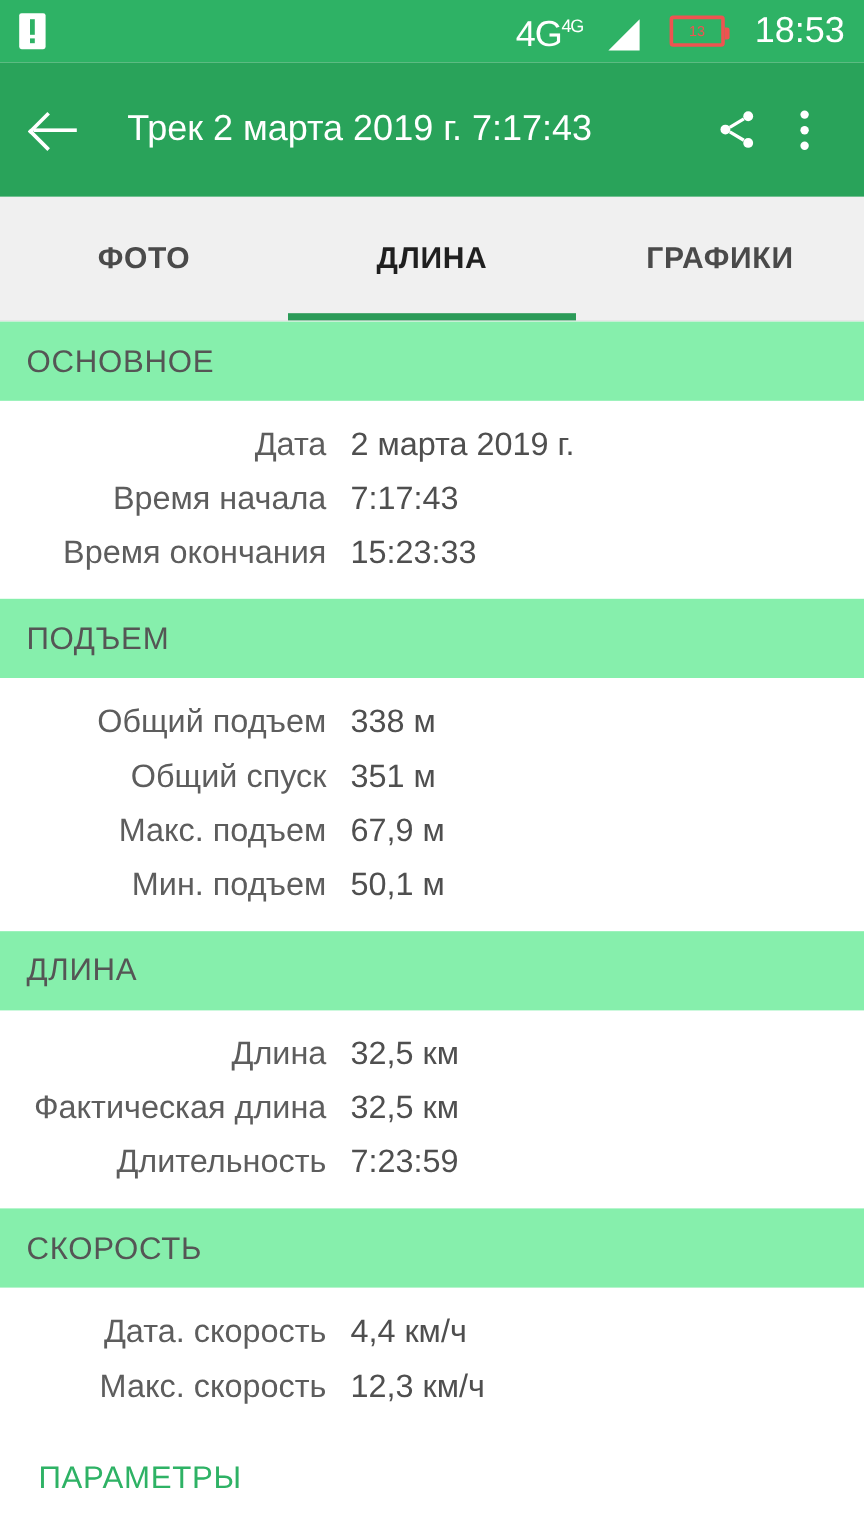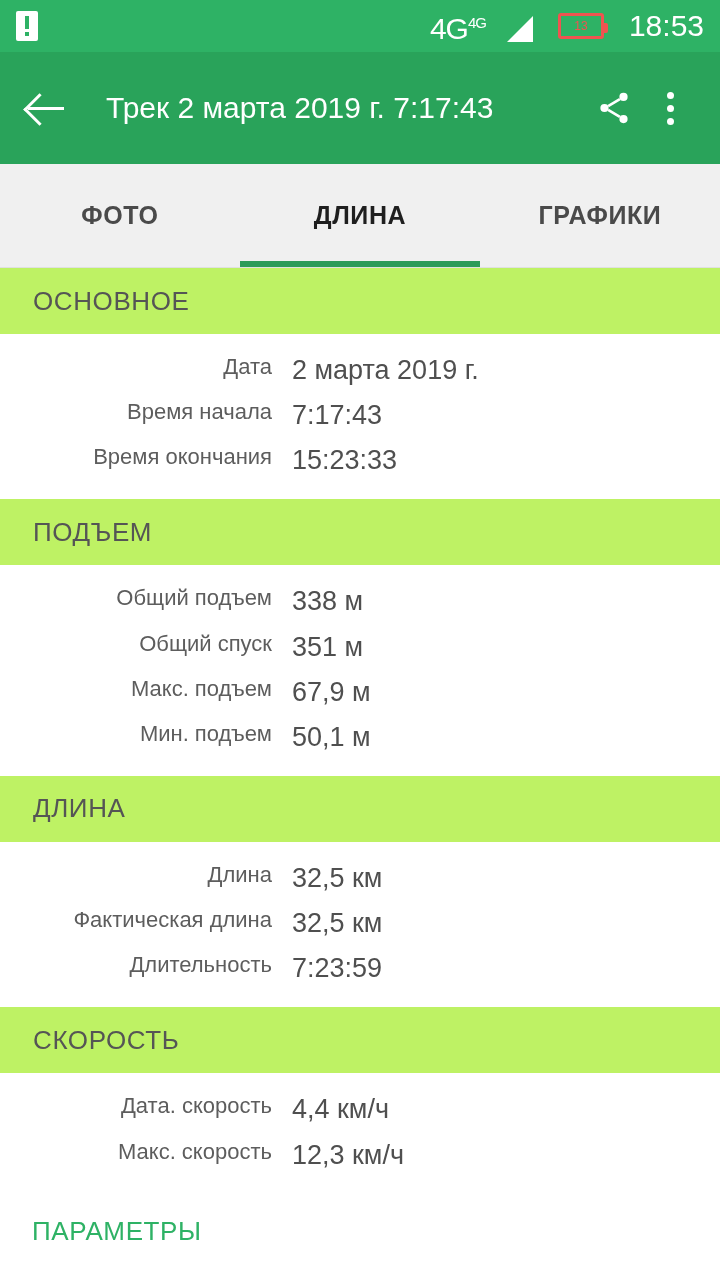--- a/index.html
+++ b/index.html
@@ -155,40 +155,40 @@
     content: "";
     position: absolute;
     bottom: 0; left: 0; right: 0;
     height: 6px;
     background: #2b9b58;
   }
 
   
   .content { background: #ffffff; }
   .section-header {
-    background: #bef264;
+    background: #86efac;
     height: 66px;
     display: flex;
     align-items: center;
-    padding-left: 33px;
+    padding-left: 22px;
     font-size: 26px;
     color: #555555;
     letter-spacing: 0.6px;
   }
   .rows { padding: 14px 0 16px 0; }
   .row {
     display: flex;
     align-items: flex-start;
     padding: 3px 0;
   }
   .row .lbl {
     width: 272px;
     text-align: right;
     padding-right: 0;
-    font-size: 22px;
+    font-size: 27px;
     color: #5d5d5d;
     line-height: 1.45;
   }
   .row .val {
     flex: 1;
     padding-left: 20px;
     font-size: 27px;
     color: #4f4f4f;
     line-height: 1.45;
   }

